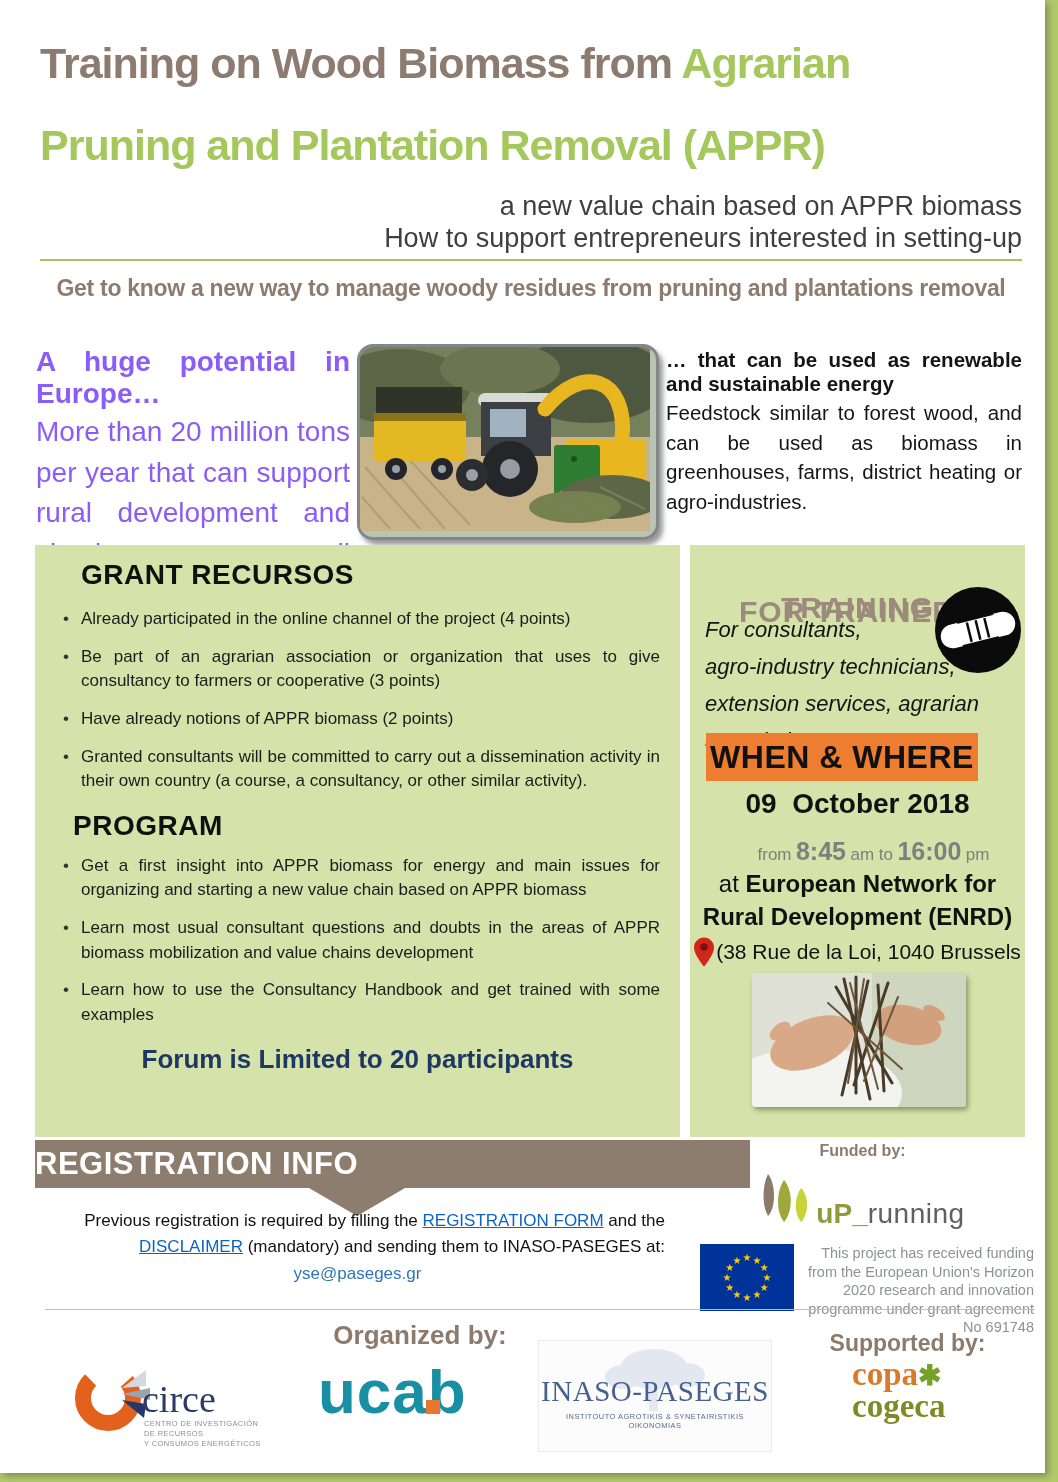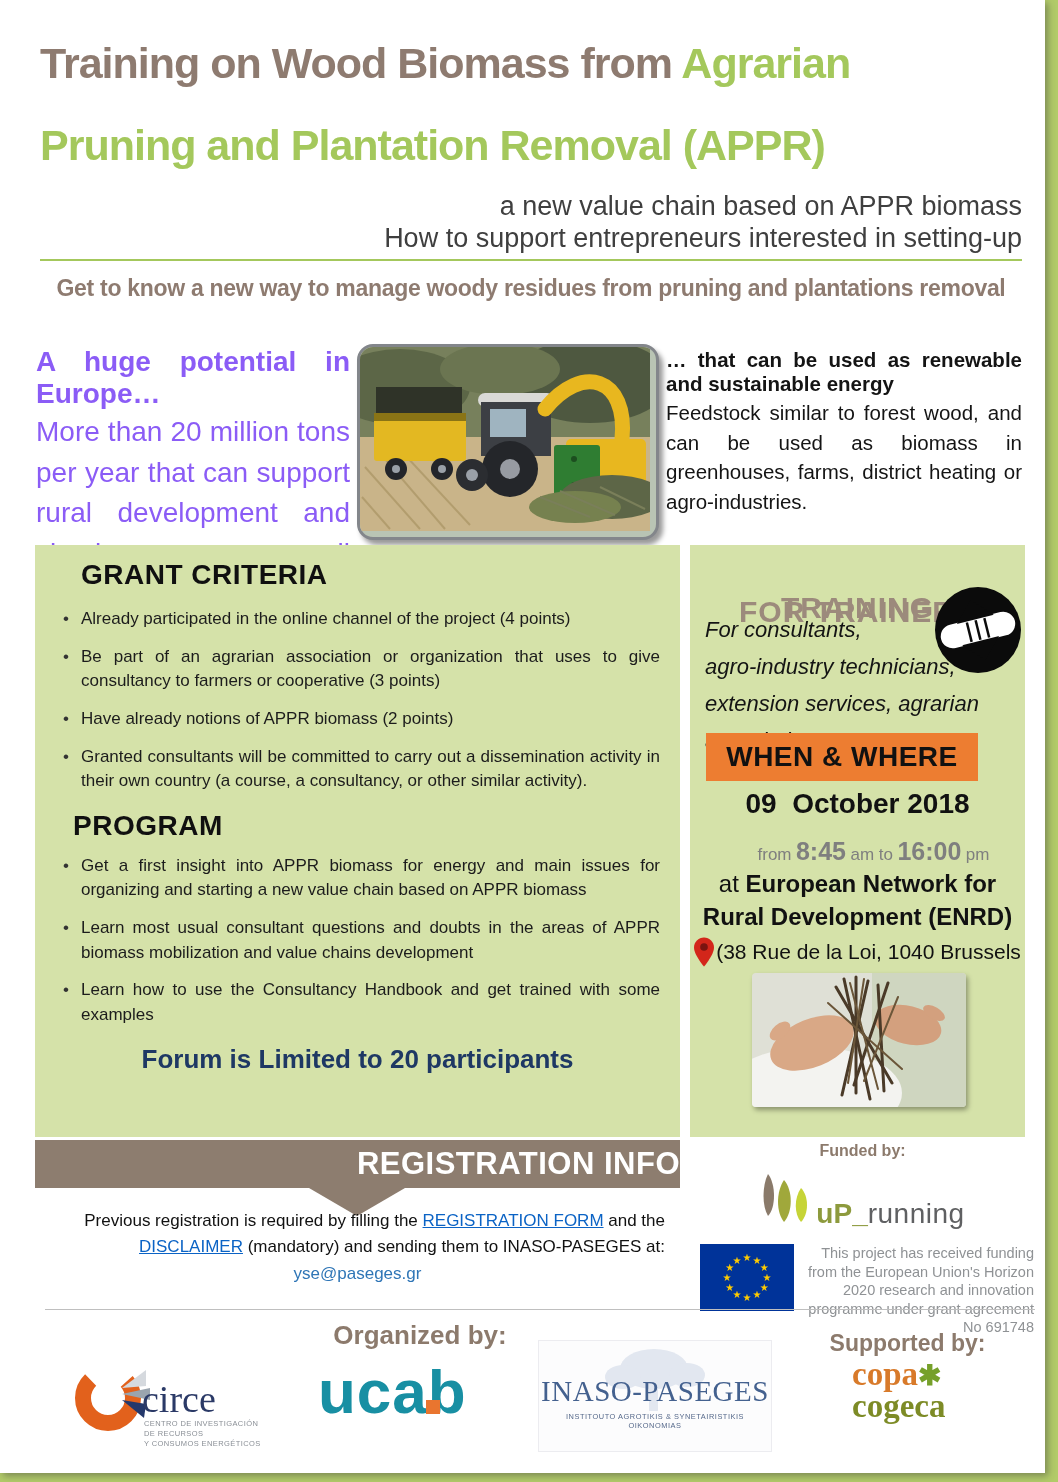--- a/index.html
+++ b/index.html
@@ -34,37 +34,37 @@
   ul.blt{margin:0 20px 0 24px;padding:0;list-style:none;}
   ul.blt li{position:relative;padding-left:22px;margin-bottom:13px;font-size:17px;line-height:1.45;
             text-align:justify;color:#1c1c1c;}
   ul.blt li::before{content:"•";position:absolute;left:4px;top:0;color:#333;}
   .forum-note{margin-top:16px;text-align:center;font-size:26px;font-weight:bold;color:#1e3864;}
 
   
   .tft-h{width:335px;text-align:center;font-size:30px;font-weight:bold;color:#9c8a7c;letter-spacing:1px;}
   .audience{left:15px;font-size:22px;font-style:italic;color:#141414;}
   .ww-banner{left:16px;top:188px;width:272px;height:48px;background:#ed7d31;color:#111;
-             font-size:28px;font-weight:bold;text-align:center;line-height:48px;letter-spacing:.5px;}
+             font-size:32px;font-weight:bold;text-align:center;line-height:48px;letter-spacing:.5px;}
   .date-line{left:0;top:243px;width:335px;text-align:center;font-size:28px;font-weight:bold;color:#111;
              white-space:pre-wrap;}
   .time-line{left:16px;top:292px;width:335px;text-align:center;color:#7f7f7f;}
   .time-sm{font-size:17px;}
   .time-lg{font-size:25px;font-weight:bold;}
   .venue1{left:0;top:325px;width:335px;text-align:center;font-size:24px;color:#111;}
   .venue2{left:0;top:358px;width:335px;text-align:center;font-size:24px;font-weight:bold;color:#111;}
   .addr{left:0;top:392px;width:335px;display:flex;align-items:center;justify-content:center;
         font-size:21px;color:#111;gap:2px;}
   .photo-hands{left:62px;top:428px;width:214px;height:134px;border-radius:4px;overflow:hidden;
                box-shadow:2px 3px 5px rgba(0,0,0,.35);}
   .hs-icon{right:2px;top:40px;width:90px;height:90px;}
 
   
-  .reg-banner{left:35px;top:1140px;width:645px;height:48px;background:#8d7d6f;color:#fff;
-              font-size:31px;font-weight:bold;text-align:right;line-height:48px;letter-spacing:.5px;}
+  .reg-banner{left:35px;top:1140px;width:715px;height:48px;background:#8d7d6f;color:#fff;
+              font-size:31px;font-weight:bold;text-align:left;line-height:48px;letter-spacing:.5px;}
   .reg-tri{left:309px;top:1188px;width:0;height:0;border-left:48px solid transparent;
            border-right:48px solid transparent;border-top:28px solid #8d7d6f;}
   .reg-text{left:20px;top:1208px;width:645px;text-align:right;font-size:17px;line-height:1.55;color:#111;}
   .reg-link{color:#0b63c5;text-decoration:underline;cursor:pointer;}
   .reg-email{left:35px;top:1264px;width:645px;text-align:center;font-size:17px;color:#2e75b6;}
 
   
   .funded{left:690px;top:1142px;width:345px;}
   .funded-h{text-align:center;font-size:16px;font-weight:bold;color:#8c7a6c;}
   .up-row{display:flex;align-items:flex-end;justify-content:center;margin-top:8px;height:62px;}
@@ -160,21 +160,21 @@
         </g>
       </svg>
     </div>
 
     <div class="abs intro-right">
       <div class="intro-h">… that can be used as renewable and sustainable energy</div>
       <div class="intro-b">Feedstock similar to forest wood, and can be used as biomass in greenhouses, farms, district heating or agro-industries.</div>
     </div>
 
     <div class="abs gbox box-left">
-      <div class="gc-h">GRANT CRITERIA</div>
+      <div class="gc-h">GRANT RECURSOS</div>
       <ul class="blt">
         <li>Already participated in the online channel of the project (4 points)</li>
         <li>Be part of an agrarian association or organization that uses to give consultancy to farmers or cooperative (3 points)</li>
         <li>Have already notions of APPR biomass (2 points)</li>
         <li>Granted consultants will be committed to carry out a dissemination activity in their own country (a course, a consultancy, or other similar activity).</li>
       </ul>
       <div class="gc-h gc-h2">PROGRAM</div>
       <ul class="blt">
         <li>Get a first insight into APPR biomass for energy and main issues for organizing and starting a new value chain based on APPR biomass</li>
         <li>Learn most usual consultant questions and doubts in the areas of APPR biomass mobilization and value chains development</li>

